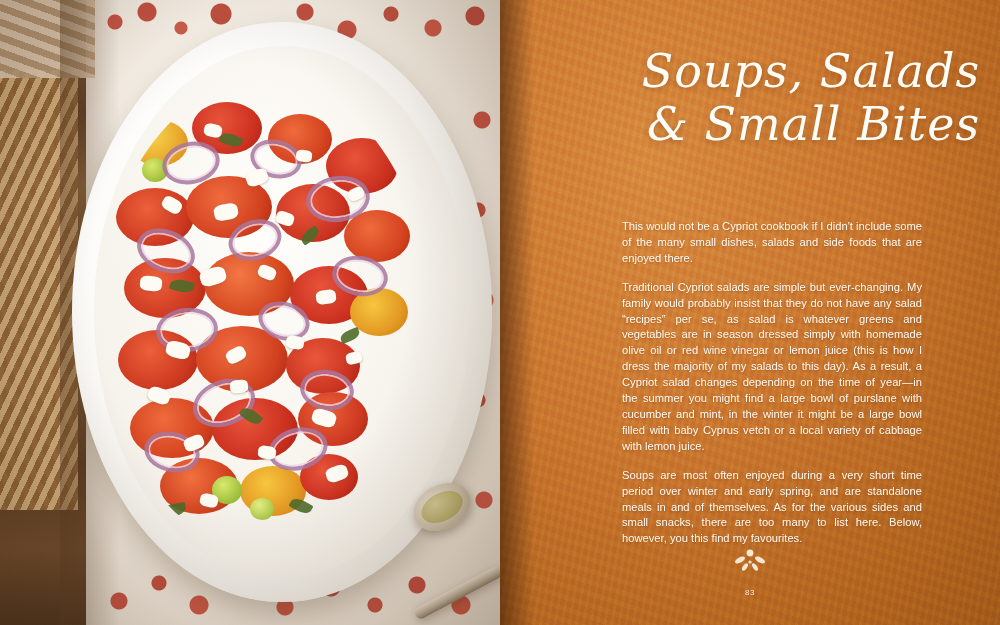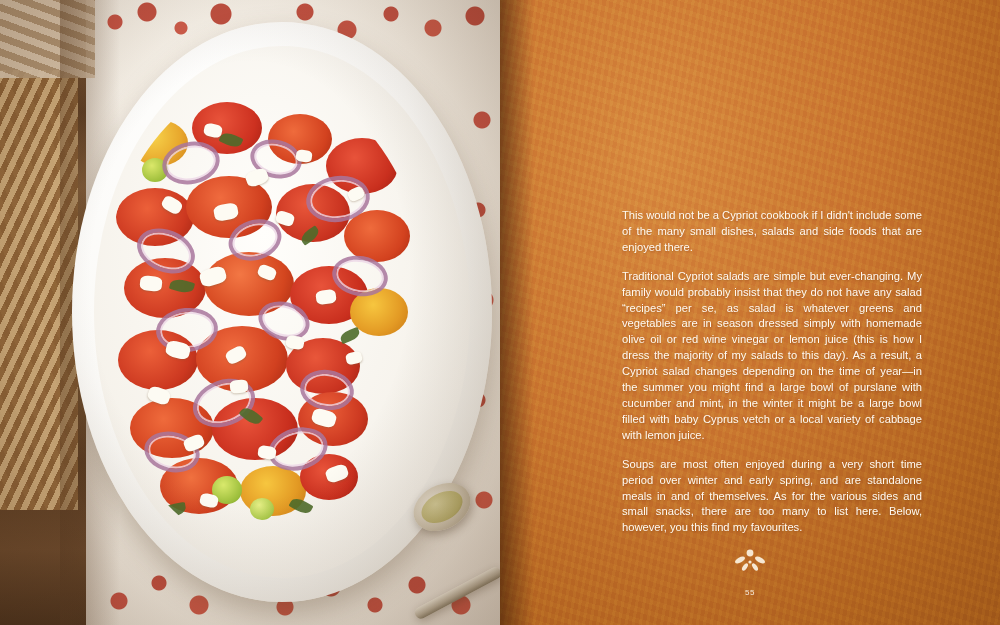--- a/index.html
+++ b/index.html
@@ -250,21 +250,21 @@
     position: absolute;
     left: 122px; top: 208px;
     width: 300px;
     color: #fffaf2;
     font-size: 11.2px;
     line-height: 1.42;
     text-align: justify;
     font-family: "Liberation Sans", sans-serif;
     text-shadow: 0 1px 2px rgba(110,55,15,.35);
   }
-  .body-copy p { margin: 0 0 13px 0; }
+  .body-copy p { margin: 11px 0 13px 0; }
   .body-copy p:last-child { margin-bottom: 0; }
 
   .ornament {
     position: absolute;
     left: 50%;
     transform: translateX(-50%);
     bottom: 52px;
     width: 46px;
     height: 26px;
   }
@@ -373,35 +373,37 @@
     <div class="spoon-handle"></div>
     <div class="spoon-bowl"></div>
     <div class="vignette"></div>
   </div>
 
   <div class="text-page">
     <div class="texture"></div>
     <div class="gutter-shadow"></div>
 
     <div class="chapter-title">
+      <span class="title-line1">Soups, Salads</span>
+      <span class="title-line2">&amp; Small Bites</span>
     </div>
 
     <div class="body-copy">
       <p>This would not be a Cypriot cookbook if I didn't include some of the many small dishes, salads and side foods that are enjoyed there.</p>
       <p>Traditional Cypriot salads are simple but ever-changing. My family would probably insist that they do not have any salad “recipes” per se, as salad is whatever greens and vegetables are in season dressed simply with homemade olive oil or red wine vinegar or lemon juice (this is how I dress the majority of my salads to this day). As a result, a Cypriot salad changes depending on the time of year—in the summer you might find a large bowl of purslane with cucumber and mint, in the winter it might be a large bowl filled with baby Cyprus vetch or a local variety of cabbage with lemon juice.</p>
       <p>Soups are most often enjoyed during a very short time period over winter and early spring, and are standalone meals in and of themselves. As for the various sides and small snacks, there are too many to list here. Below, however, you this find my favourites.</p>
     </div>
 
     <svg class="ornament" viewBox="0 0 46 26">
       <g fill="#f6e7d2">
         <circle cx="23" cy="6" r="3.4"></circle>
         <ellipse cx="13" cy="13" rx="5.5" ry="2.6" transform="rotate(-28 13 13)"></ellipse>
         <ellipse cx="33" cy="13" rx="5.5" ry="2.6" transform="rotate(28 33 13)"></ellipse>
         <ellipse cx="18" cy="20" rx="4.2" ry="2.1" transform="rotate(-55 18 20)"></ellipse>
         <ellipse cx="28" cy="20" rx="4.2" ry="2.1" transform="rotate(55 28 20)"></ellipse>
         <circle cx="23" cy="15" r="1.6"></circle>
       </g>
     </svg>
 
-    <div class="folio">55</div>
+    <div class="folio">83</div>
   </div>
 
 </div>
 
 </body></html>

